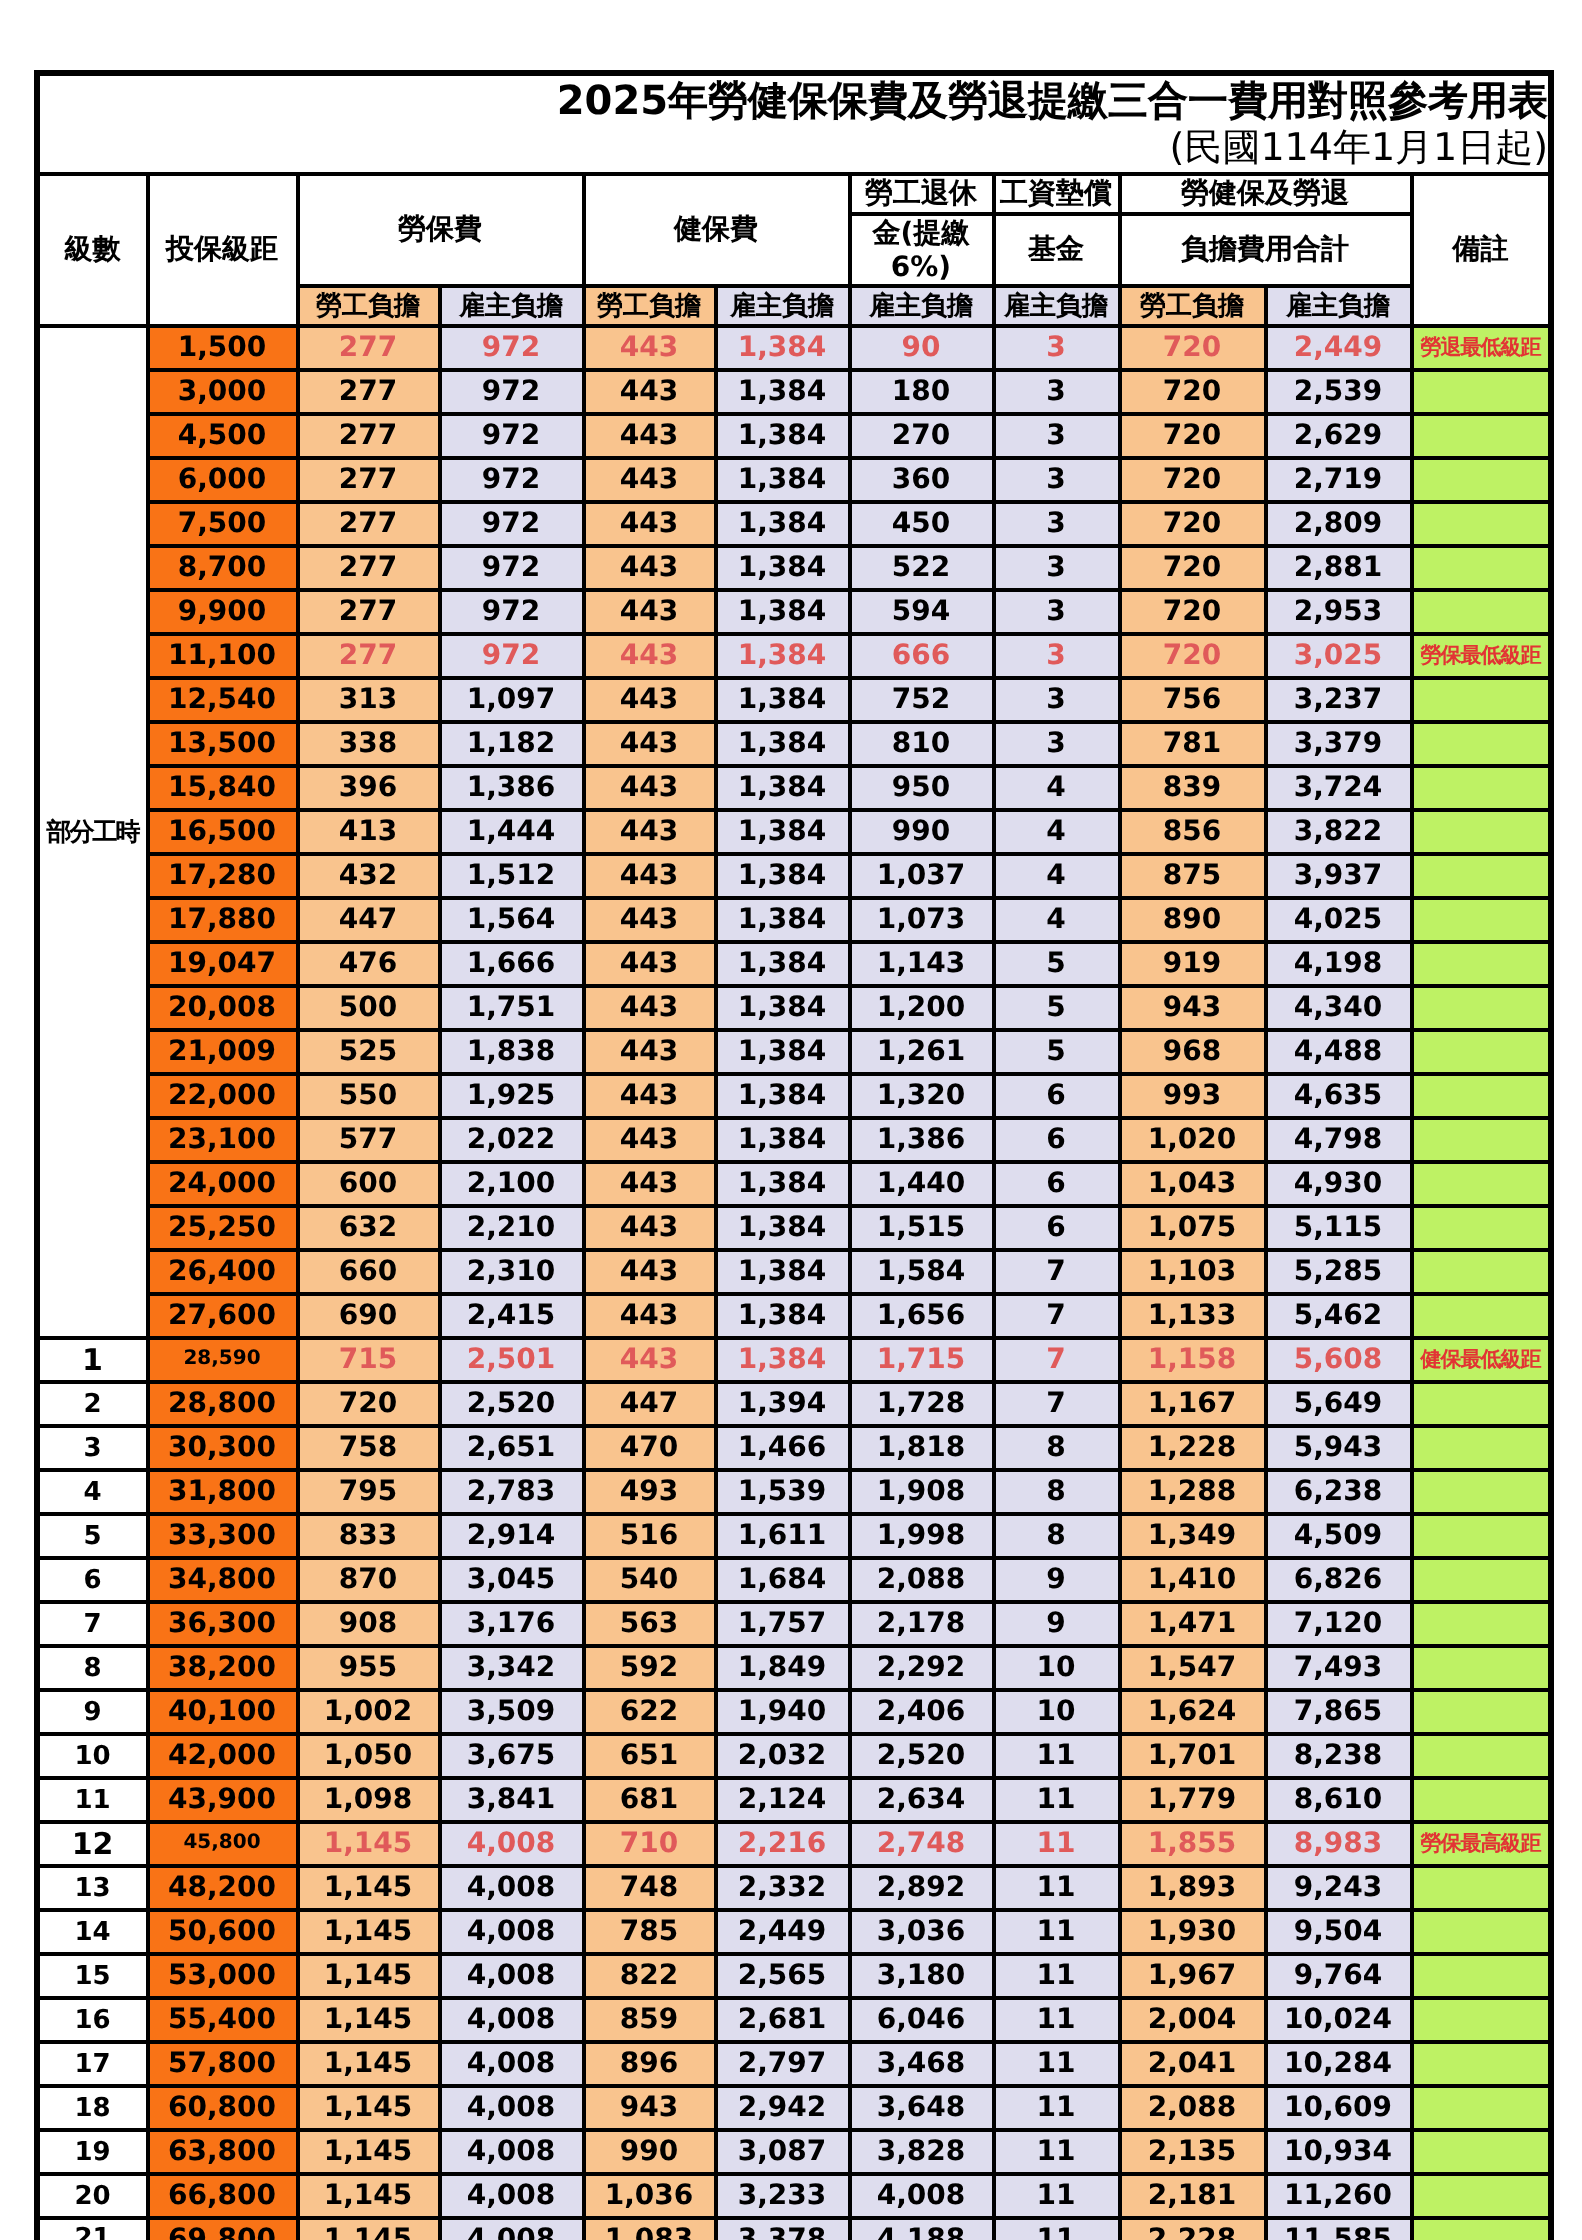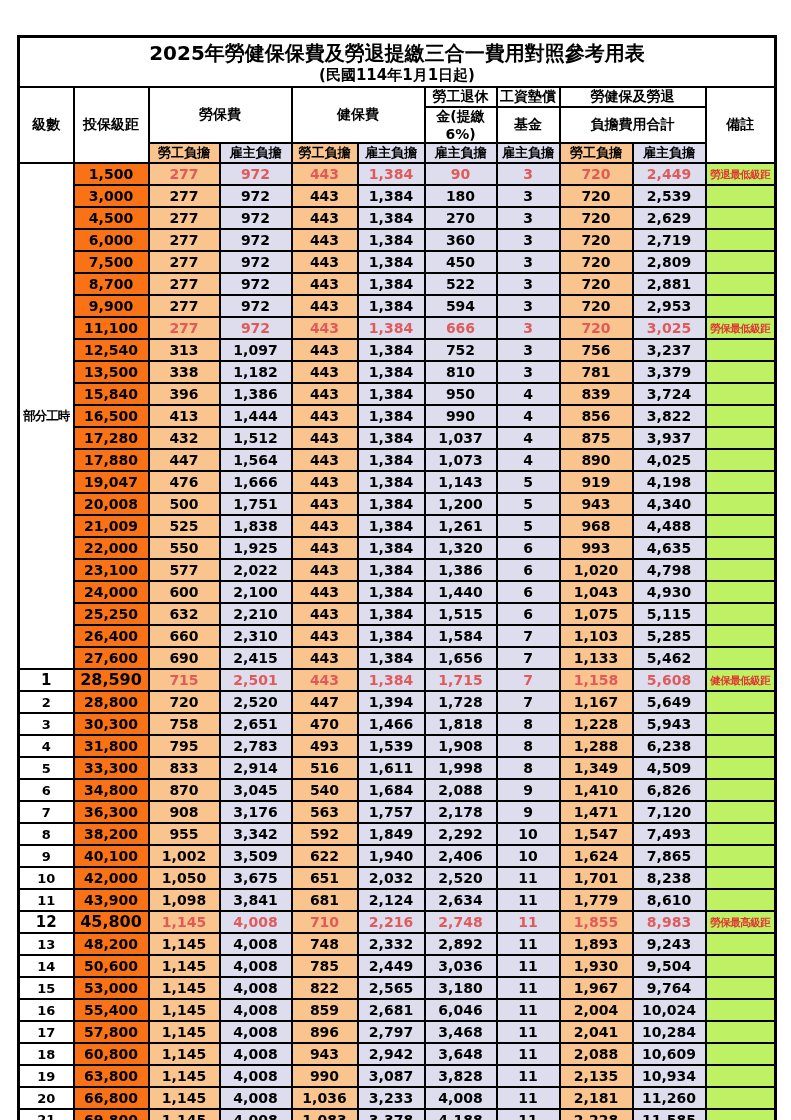--- a/index.html
+++ b/index.html
@@ -11,39 +11,39 @@
   col.w-le{width:71px;}
   col.w-ler{width:72px;}
   col.w-he{width:66px;}
   col.w-her{width:67px;}
   col.w-pen{width:72px;}
   col.w-fund{width:63px;}
   col.w-te{width:73px;}
   col.w-ter{width:73px;}
   col.w-note{width:70px;}
   th,td{border:2px solid #000;text-align:center;vertical-align:middle;padding:0;color:#000;overflow:hidden;}
-  .title-cell{height:48px;background:#fff;}
+  .title-cell{height:48px;background:#fff;text-align:right;}
   .title-line{font-size:20px;font-weight:bold;line-height:1.25;}
-  .subtitle-line{font-size:15px;font-weight:bold;line-height:1.2;}
+  .subtitle-line{font-size:19px;font-weight:normal;line-height:1.2;}
   thead th{font-weight:bold;background:#fff;}
   .h-main{font-size:14px;height:19px;}
   .h-sub{font-size:13px;height:18px;color:#26263f;padding-left:17px;}
   .bg-emp{background:var(--orange);}
   .bg-er{background:var(--lavender);margin-left:32px;}
   tbody tr{height:22px;}
   tbody td{font-size:14px;font-weight:bold;line-height:1;}
   td.c-level{background:#fff;font-size:13px;}
   td.c-bracket{background:#f97316;}
   td.c-emp{background:var(--orange);}
   td.c-er{background:var(--lavender);}
   td.c-note{background:#bef264;font-size:10.5px;color:var(--red-note);font-weight:bold;letter-spacing:-0.5px;}
   td.c-parttime{font-size:12.5px;font-weight:bold;letter-spacing:-1px;white-space:nowrap;}
   tr.red td.num{color:var(--red-num);}
   tr.em td.c-level{font-size:15px;}
-  tr.em td.c-bracket{font-size:16px;}
+  tr.em td.c-bracket{font-size:10px;}
 </style>
 </head>
 <body>
 
 <div class="page">
   <table>
     <colgroup>
       <col class="w-level">
         <col class="w-bracket">
         <col class="w-le">

